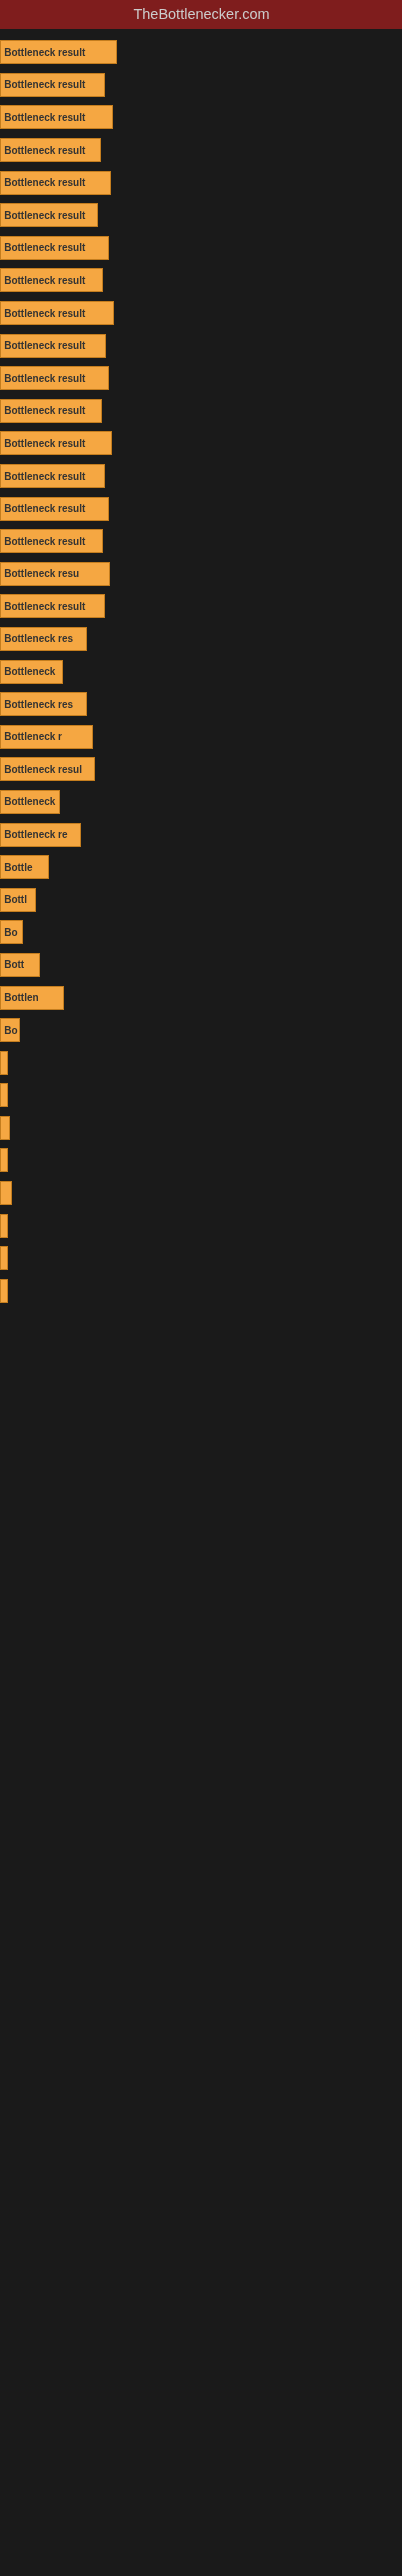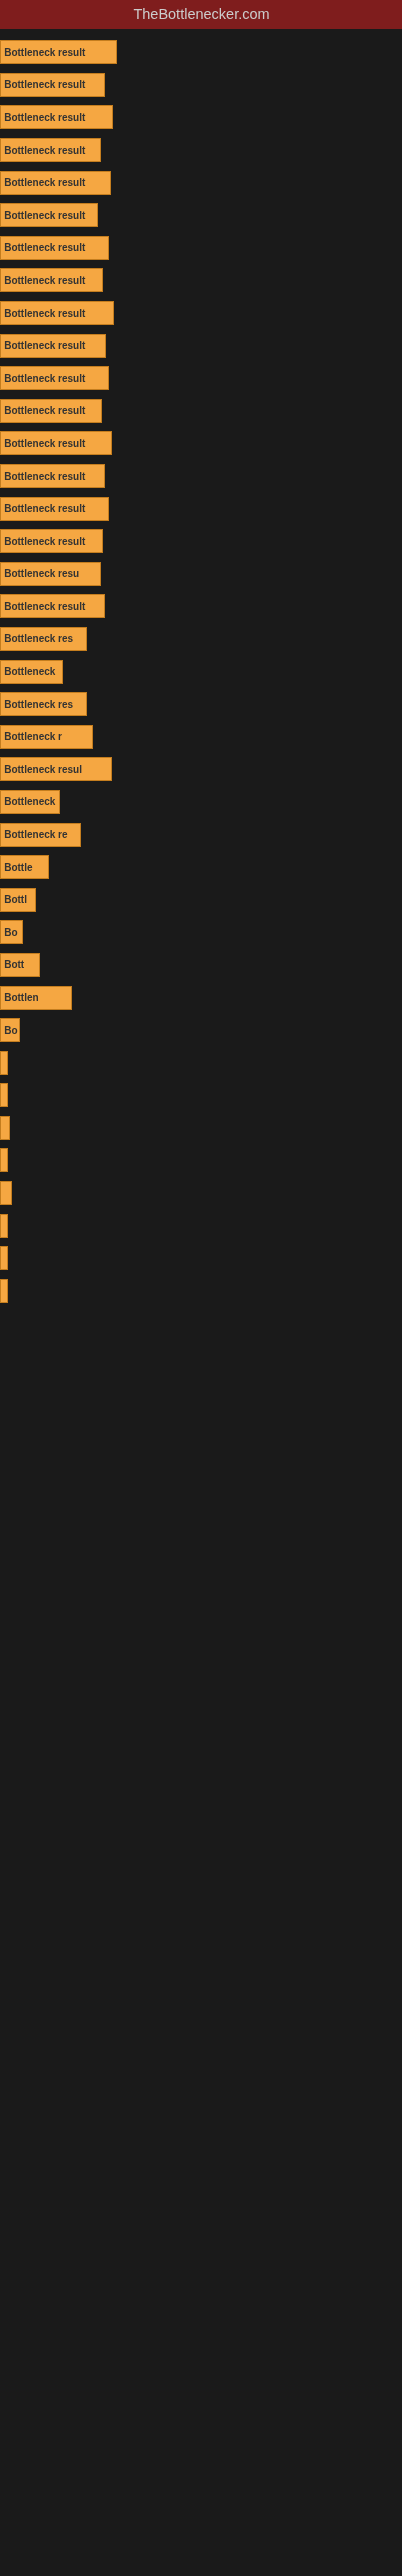--- a/index.html
+++ b/index.html
@@ -134,21 +134,21 @@
       <div class="bar" style="width: 109px;">
         <span class="bar-label">Bottleneck result</span>
       </div>
     </div>
     <div class="bar-row">
       <div class="bar" style="width: 103px;">
         <span class="bar-label">Bottleneck result</span>
       </div>
     </div>
     <div class="bar-row">
-      <div class="bar" style="width: 101px;">
+      <div class="bar" style="width: 110px;">
         <span class="bar-label">Bottleneck resu</span>
       </div>
     </div>
     <div class="bar-row">
       <div class="bar" style="width: 105px;">
         <span class="bar-label">Bottleneck result</span>
       </div>
     </div>
     <div class="bar-row">
       <div class="bar" style="width: 87px;">
@@ -164,21 +164,21 @@
       <div class="bar" style="width: 87px;">
         <span class="bar-label">Bottleneck res</span>
       </div>
     </div>
     <div class="bar-row">
       <div class="bar" style="width: 93px;">
         <span class="bar-label">Bottleneck r</span>
       </div>
     </div>
     <div class="bar-row">
-      <div class="bar" style="width: 112px;">
+      <div class="bar" style="width: 95px;">
         <span class="bar-label">Bottleneck resul</span>
       </div>
     </div>
     <div class="bar-row">
       <div class="bar" style="width: 60px;">
         <span class="bar-label">Bottleneck</span>
       </div>
     </div>
     <div class="bar-row">
       <div class="bar" style="width: 81px;">
@@ -199,21 +199,21 @@
       <div class="bar" style="width: 22.5px;">
         <span class="bar-label">Bo</span>
       </div>
     </div>
     <div class="bar-row">
       <div class="bar" style="width: 40px;">
         <span class="bar-label">Bott</span>
       </div>
     </div>
     <div class="bar-row">
-      <div class="bar" style="width: 72px;">
+      <div class="bar" style="width: 64px;">
         <span class="bar-label">Bottlen</span>
       </div>
     </div>
     <div class="bar-row">
       <div class="bar" style="width: 20px;">
         <span class="bar-label">Bo</span>
       </div>
     </div>
     <div class="bar-row">
       <div class="bar" style="width: 6.4px;">

